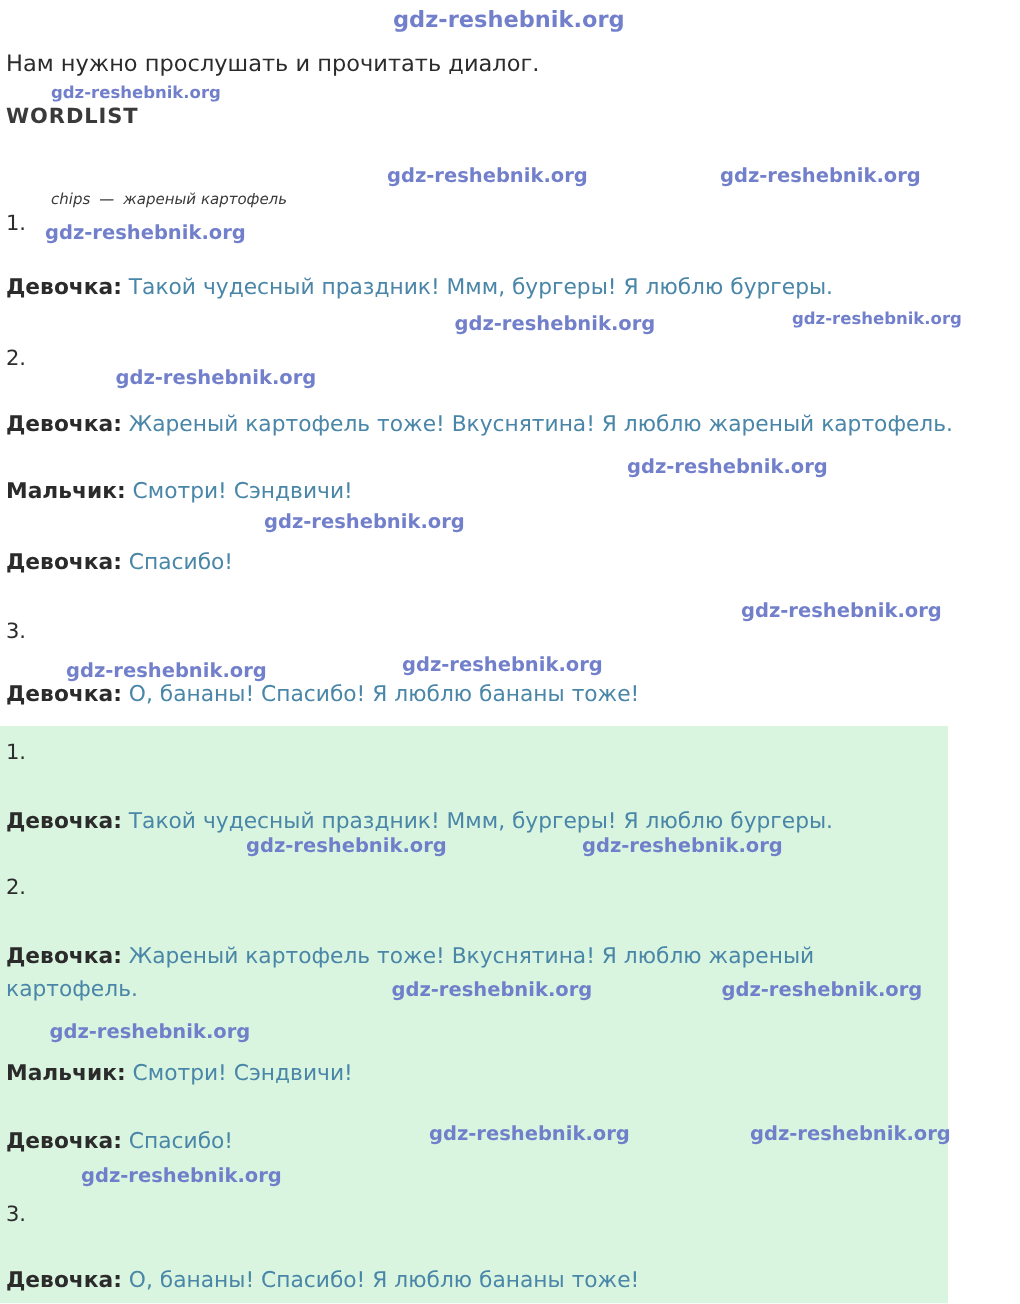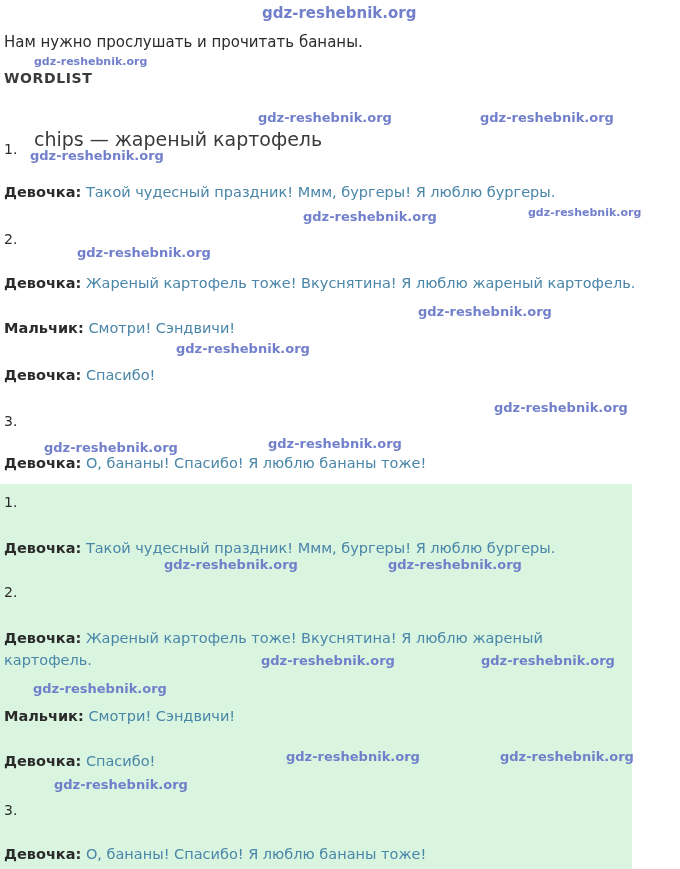--- a/index.html
+++ b/index.html
@@ -46,23 +46,24 @@
     top: 70px;
     font-size: 14px;
     letter-spacing: 0.6px;
     color: #3a3a3a;
     font-weight: bold;
   }
   .wordlist-entry {
     position: absolute;
     left: 34px;
     top: 128px;
-    font-size: 19px;
+    font-size: 10px;
     color: #3a3a3a;
     white-space: nowrap;
+    font-style: italic;
   }
   .wordlist-entry .word { color: #3a3a3a; }
   .wordlist-entry .dash { color: #3a3a3a; padding: 0 6px; }
 
   .num {
     position: absolute;
     font-size: 14px;
     color: #2b2b2b;
   }
   .line {
@@ -99,21 +100,21 @@
     color: #2b2b2b;
     font-weight: bold;
   }
   .ab-line.wrap { width: 600px; white-space: normal; line-height: 1.55; }
 </style>
 </head>
 <body>
 
 <div class="page">
 
-  <div class="intro">Нам нужно прослушать и прочитать бананы.</div>
+  <div class="intro">Нам нужно прослушать и прочитать диалог.</div>
 
   <div class="wordlist-title">WORDLIST</div>
 
   <div class="wordlist-entry">
     <span class="word">chips</span><span class="dash">—</span><span class="trans">жареный картофель</span>
   </div>
 
   <div class="num" style="left:4px; top:141px;">1.</div>
   <div class="line" style="left:4px; top:184px;">
     <span class="speaker">Девочка:</span>

